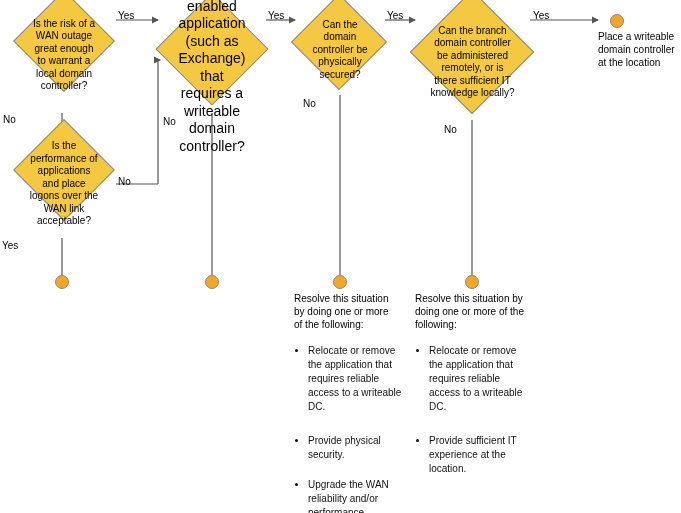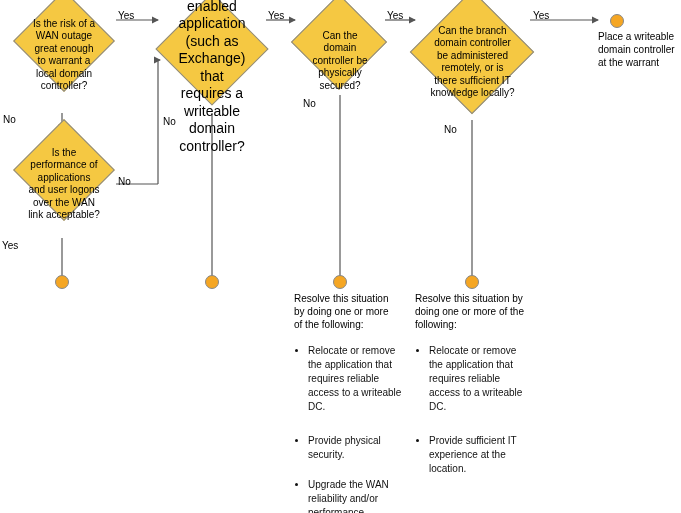--- a/index.html
+++ b/index.html
@@ -76,40 +76,40 @@
   <div style="position:absolute; left:158px; top:5px;">
     <div style="position:relative; width:108px; height:108px;">
       <div style="position:absolute; left:14px; top:4px; width:80px; height:80px; transform:rotate(45deg); background:#f5c842; border:1.5px solid #888;"></div>
       <div style="position:absolute; left:0; top:0; width:108px; height:108px; display:flex; align-items:center; justify-content:center; text-align:center; font-size:14px; line-height:1.25; padding:16px;">Is there a directory-enabled application (such as Exchange) that requires a writeable domain controller?</div>
     </div>
   </div>
 
   <div style="position:absolute; left:295px; top:5px;">
     <div style="position:relative; width:90px; height:90px;">
       <div style="position:absolute; left:10px; top:3px; width:68px; height:68px; transform:rotate(45deg); background:#f5c842; border:1.5px solid #888;"></div>
-      <div style="position:absolute; left:0; top:11px; width:90px; height:90px; display:flex; align-items:center; justify-content:center; text-align:center; font-size:10px; line-height:1.25; padding:12px;">Can the domain controller be physically secured?</div>
+      <div style="position:absolute; left:0; top:0; width:90px; height:90px; display:flex; align-items:center; justify-content:center; text-align:center; font-size:10px; line-height:1.25; padding:12px;">Can the domain controller be physically secured?</div>
     </div>
   </div>
 
   <div style="position:absolute; left:415px; top:3px;">
     <div style="position:relative; width:115px; height:118px;">
       <div style="position:absolute; left:13px; top:5px; width:88px; height:88px; transform:rotate(45deg); background:#f5c842; border:1.5px solid #888;"></div>
       <div style="position:absolute; left:0; top:0; width:115px; height:118px; display:flex; align-items:center; justify-content:center; text-align:center; font-size:10px; line-height:1.25; padding:14px;">Can the branch domain controller be administered remotely, or is there sufficient IT knowledge locally?</div>
     </div>
   </div>
 
   <div style="position:absolute; left:14px; top:130px;">
     <div style="position:relative; width:100px; height:108px;">
       <div style="position:absolute; left:14px; top:4px; width:72px; height:72px; transform:rotate(45deg); background:#f5c842; border:1.5px solid #888;"></div>
-      <div style="position:absolute; left:0; top:0; width:100px; height:108px; display:flex; align-items:center; justify-content:center; text-align:center; font-size:10px; line-height:1.25; padding:14px;">Is the performance of applications and user logons over the WAN link acceptable?</div>
+      <div style="position:absolute; left:0; top:0; width:100px; height:108px; display:flex; align-items:center; justify-content:center; text-align:center; font-size:10px; line-height:1.25; padding:14px;">Is the performance of applications and place logons over the WAN link acceptable?</div>
     </div>
   </div>
 
   <div style="position:absolute; left:610px; top:14px; width:14px; height:14px; background:#f5a623; border:1.5px solid #888; border-radius:50%;"></div>
-  <div style="position:absolute; left:598px; top:30px; width:80px; font-size:10px; line-height:1.3;">Place a writeable domain controller at the warrant</div>
+  <div style="position:absolute; left:598px; top:30px; width:80px; font-size:10px; line-height:1.3;">Place a writeable domain controller at the location</div>
 
   <div style="position:absolute; left:55px; top:275px; width:14px; height:14px; background:#f5a623; border:1.5px solid #888; border-radius:50%;"></div>
 
   <div style="position:absolute; left:205px; top:275px; width:14px; height:14px; background:#f5a623; border:1.5px solid #888; border-radius:50%;"></div>
 
   <div style="position:absolute; left:333px; top:275px; width:14px; height:14px; background:#f5a623; border:1.5px solid #888; border-radius:50%;"></div>
   <div style="position:absolute; left:294px; top:292px; width:105px; font-size:10px; line-height:1.3;">Resolve this situation by doing one or more of the following:</div>
   <ul style="position:absolute; left:294px; top:344px; width:115px;" class="bullet-list">
     <li>Relocate or remove the application that requires reliable access to a writeable DC.</li>
     <li style="margin-top:20px;">Provide physical security.</li>

